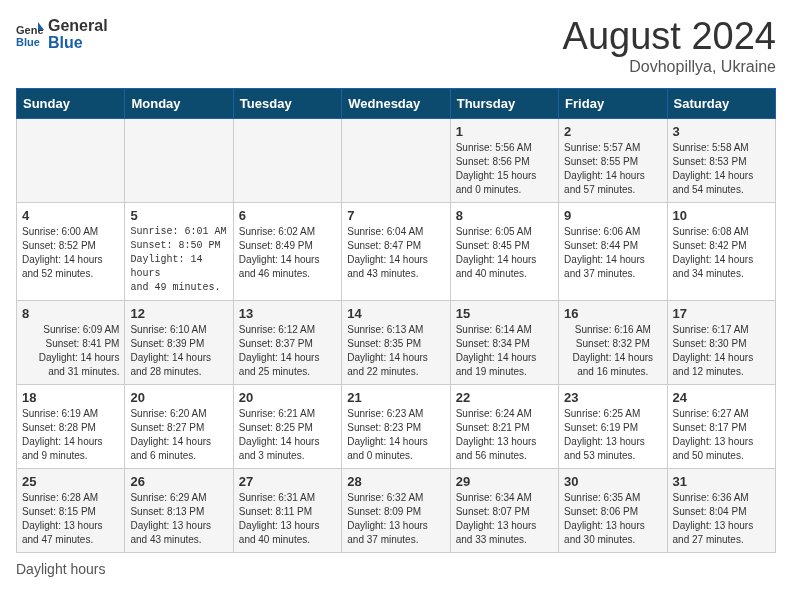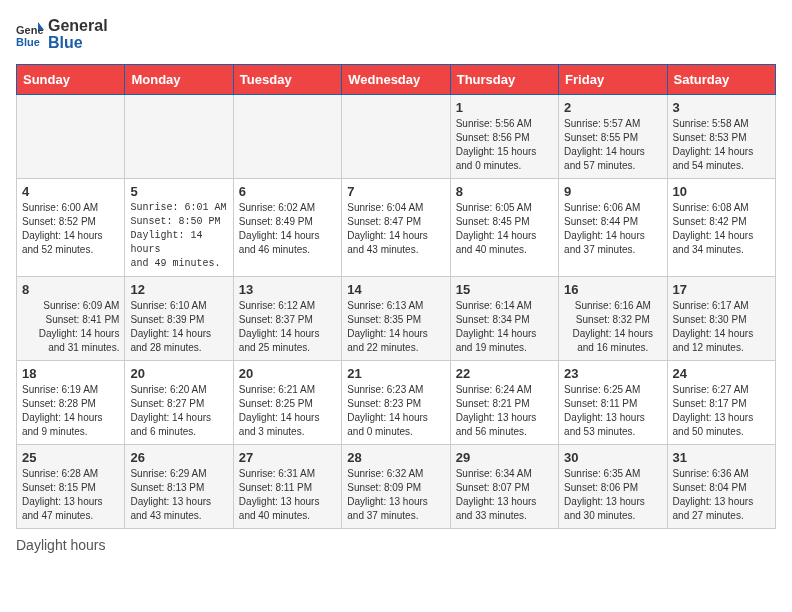--- a/index.html
+++ b/index.html
@@ -37,21 +37,21 @@
     .location-title {
       font-size: 16px;
       color: #555;
     }
     table {
       width: 100%;
       border-collapse: collapse;
       table-layout: fixed;
     }
     thead tr {
-      background-color: #ef4444;
+      background-color: #0c4a6e;
     }
     thead th {
       color: #fff;
       font-size: 13px;
       font-weight: bold;
       padding: 7px 6px;
       text-align: left;
       border: 1px solid #1a5fa8;
     }
     tbody td {
@@ -94,20 +94,24 @@
     <svg class="logo-icon" viewBox="0 0 28 28" xmlns="http://www.w3.org/2000/svg">
       <text x="0" y="14" font-size="11" font-weight="bold" fill="#333">General</text>
       <text x="0" y="26" font-size="11" font-weight="bold" fill="#1a5fa8">Blue</text>
       <polygon points="22,2 28,10 22,10" fill="#1a5fa8"></polygon>
     </svg>
     <div style="line-height:1.2;">
       <div style="font-size:16px;font-weight:bold;color:#333;">General</div>
       <div style="font-size:16px;font-weight:bold;color:#1a5fa8;margin-top:-2px;">Blue</div>
     </div>
   </div>
+  <div class="title-block">
+    <div class="month-title">August 2024</div>
+    <div class="location-title">Dovhopillya, Ukraine</div>
+  </div>
 </div>
 
 <table>
   <thead>
     <tr>
     <th>Sunday</th>
         <th>Monday</th>
         <th>Tuesday</th>
         <th>Wednesday</th>
         <th>Thursday</th>
@@ -277,21 +281,21 @@
         <td>
           <span class="day-number">22</span>
           <div class="day-info" style="white-space: pre-line;">Sunrise: 6:24 AM
 Sunset: 8:21 PM
 Daylight: 13 hours
 and 56 minutes.</div>
         </td>
         <td>
           <span class="day-number">23</span>
           <div class="day-info" style="white-space: pre-line;">Sunrise: 6:25 AM
-Sunset: 8:11 PM
+Sunset: 6:19 PM
 Daylight: 13 hours
 and 53 minutes.</div>
         </td>
         <td>
           <span class="day-number">24</span>
           <div class="day-info" style="white-space: pre-line;">Sunrise: 6:27 AM
 Sunset: 8:17 PM
 Daylight: 13 hours
 and 50 minutes.</div>
         </td>

